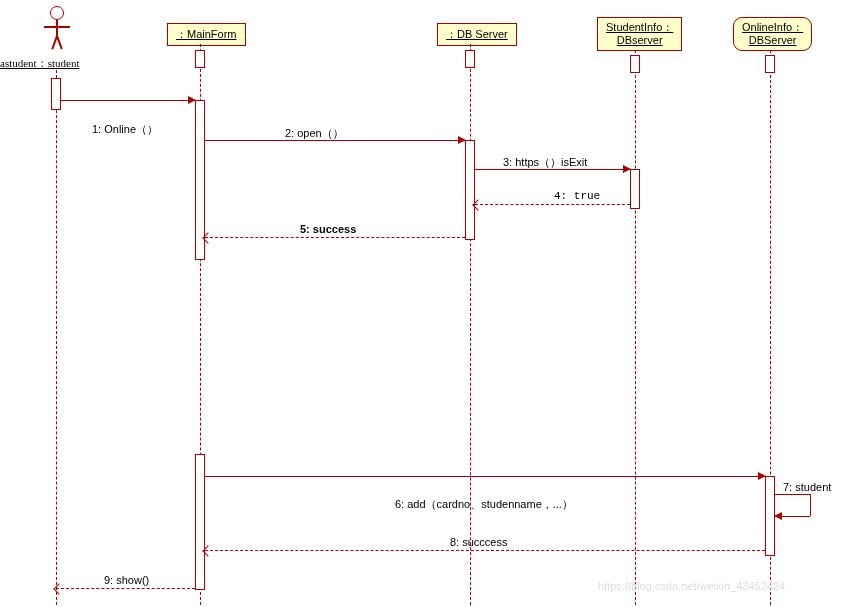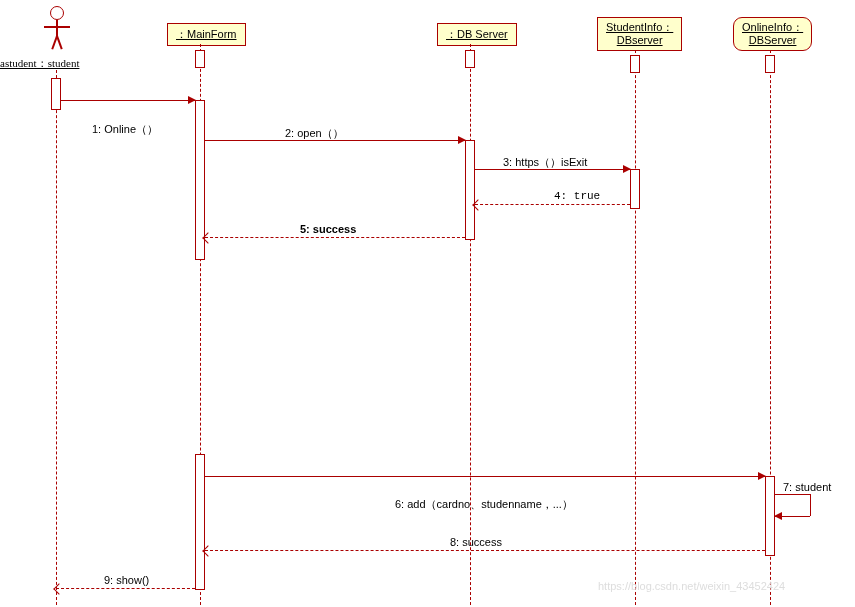--- a/index.html
+++ b/index.html
@@ -173,20 +173,20 @@
   <div style="position:absolute; left:810px; top:494px; width:1px; height:22px; background:#a00;"></div>
   <div class="solid-arrow" style="left:775px; top:516px; width:35px;">
     <div class="arrowhead-l" style="left:-1px;"></div>
   </div>
 </div>
 <div class="msg-label" style="left:783px; top:481px;">7: student</div>
 
 <div class="dashed-arrow" style="left:205px; top:550px; width:560px;">
   <div class="arrowhead-open-l"></div>
 </div>
-<div class="msg-label" style="left:450px; top:536px;">8: success</div>
+<div class="msg-label" style="left:450px; top:536px;">8: succcess</div>
 
 <div class="dashed-arrow" style="left:56px; top:588px; width:139px;">
   <div class="arrowhead-open-l"></div>
 </div>
 <div class="msg-label" style="left:104px; top:574px;">9: show()</div>
 
 <div class="watermark" style="left:598px; top:580px;">https://blog.csdn.net/weixin_43452424</div>
 
 </body></html>

